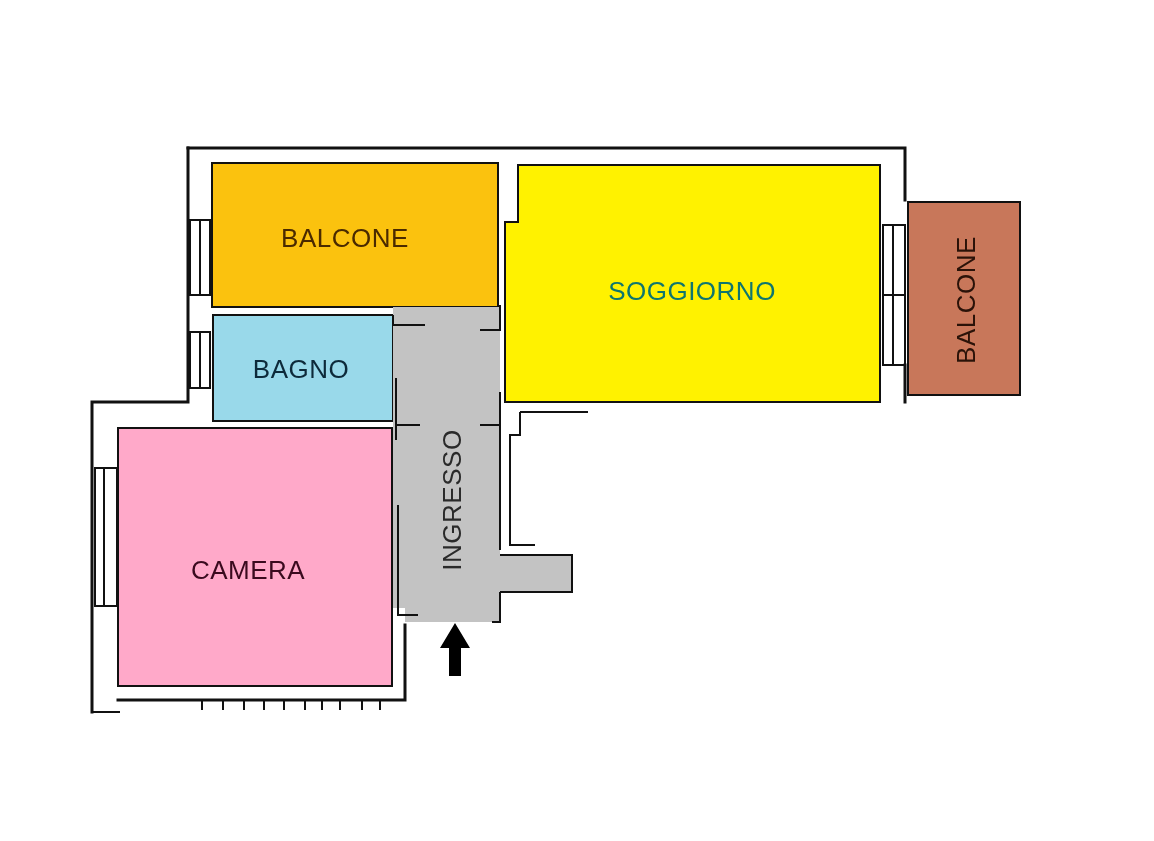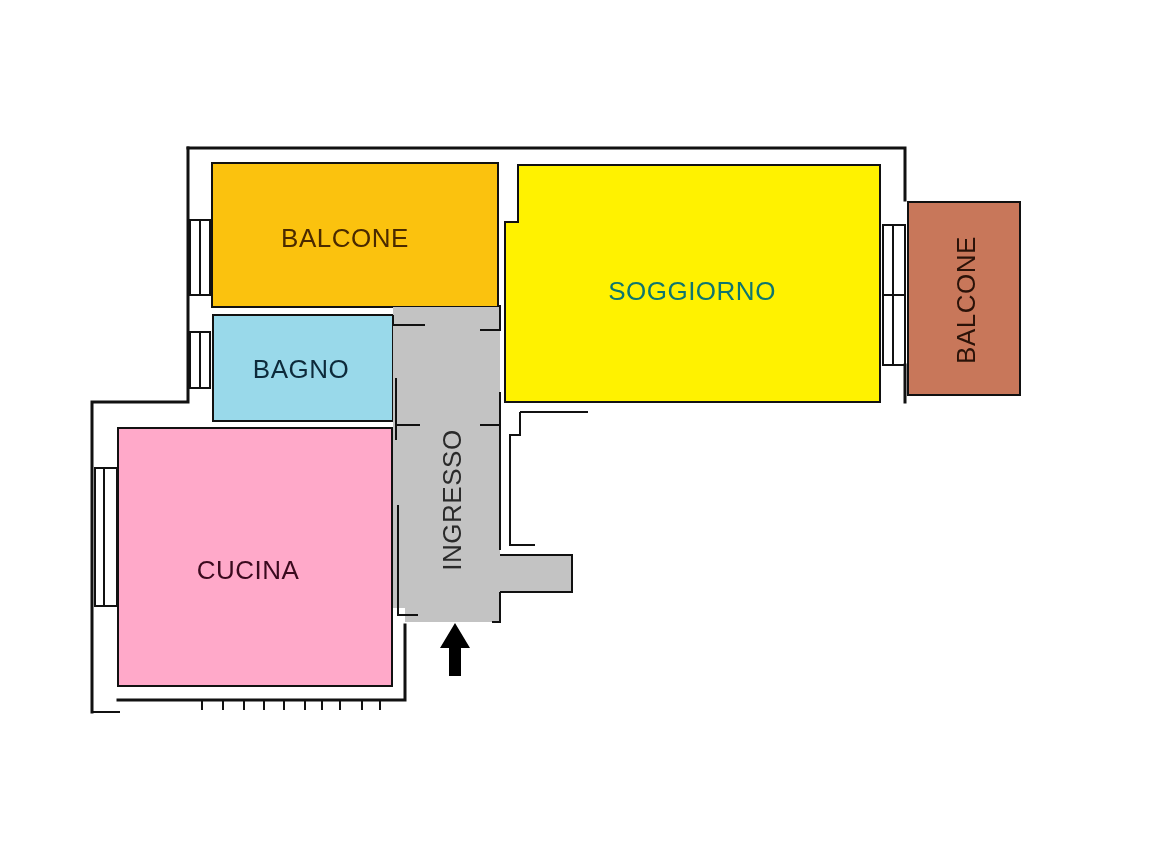--- a/index.html
+++ b/index.html
@@ -82,13 +82,13 @@
   </g>
 
   <polygon points="455,623 470,648 461,648 461,676 449,676 449,648 440,648" fill="#000"></polygon>
 </svg>
 
 <div class="room-label" style="left:345px; top:238px; color:#4a2a00;">BALCONE</div>
 <div class="room-label" style="left:692px; top:291px; color:#0f766e;">SOGGIORNO</div>
 <div class="room-label vertical" style="left:966px; top:300px; color:#2a1208;">BALCONE</div>
 <div class="room-label" style="left:301px; top:369px; color:#0d2a3a;">BAGNO</div>
 <div class="room-label vertical" style="left:452px; top:500px; color:#2a2a2a;">INGRESSO</div>
-<div class="room-label" style="left:248px; top:570px; color:#3a0a1e;">CUCINA</div>
+<div class="room-label" style="left:248px; top:570px; color:#3a0a1e;">CAMERA</div>
 
 </body></html>

